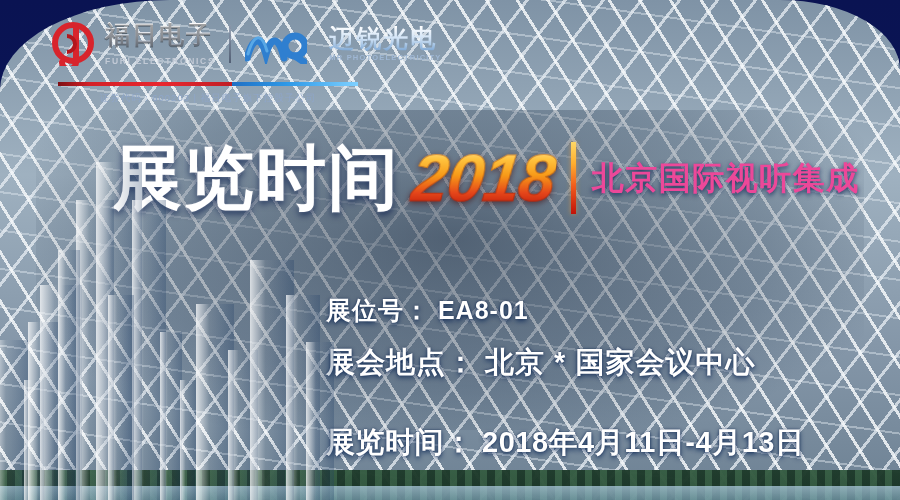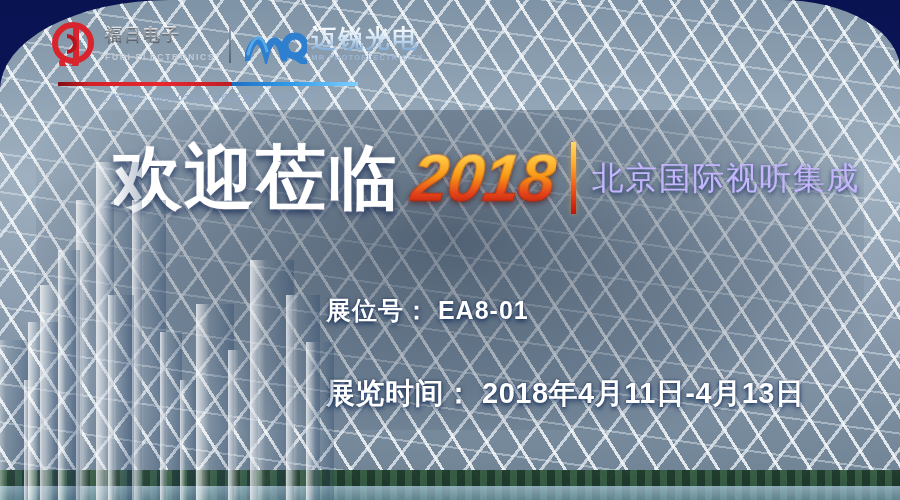--- a/index.html
+++ b/index.html
@@ -144,30 +144,30 @@
   }
 
   
   .header{position:absolute;left:0;top:0;width:100%;height:122px;}
   .logos{position:absolute;left:52px;top:22px;display:flex;align-items:center;gap:14px;}
 
   .furi{display:flex;align-items:center;gap:9px;}
   .furi-mark{width:44px;height:44px;position:relative;flex:0 0 auto;}
   .furi-txt{display:flex;flex-direction:column;line-height:1;}
   .furi-cn{
-    font-size:17px;font-weight:700;letter-spacing:2px;
+    font-size:25px;font-weight:700;letter-spacing:2px;
     background:linear-gradient(180deg,#ffffff 0%,#d8dde6 55%,#9aa4b4 100%);
     -webkit-background-clip:text;background-clip:text;color:transparent;
     text-shadow:0 1px 0 rgba(0,0,0,.35);
   }
   .furi-en{font-size:8.5px;font-weight:700;letter-spacing:1.7px;color:#c2cad6;margin-top:10px;}
 
   .vbar-sep{width:2px;height:38px;background:linear-gradient(180deg,#7d8aa0,#3c4congrats);background:linear-gradient(180deg,#8b97ab,#49556b);opacity:.85;}
 
-  .mr{display:flex;align-items:center;gap:4px;}
+  .mr{display:flex;align-items:center;gap:22px;}
   .mr-mark{width:62px;height:40px;flex:0 0 auto;}
   .mr-txt{display:flex;flex-direction:column;line-height:1;}
   .mr-cn{
     font-size:25px;font-weight:700;letter-spacing:2px;
     background:linear-gradient(180deg,#ffffff 0%,#cfe2f5 50%,#7fa8d4 100%);
     -webkit-background-clip:text;background-clip:text;color:transparent;
   }
   .mr-en{font-size:7.5px;font-weight:700;letter-spacing:1.2px;color:#9fb7d4;margin-top:3px;}
 
   .rule{position:absolute;left:58px;top:82px;width:300px;height:4px;display:flex;}
@@ -193,26 +193,26 @@
     filter:drop-shadow(0 2px 3px rgba(60,0,0,.55));
     transform:skewX(-6deg);
   }
   .gold-bar{
     width:5px;height:72px;margin:0 4px;
     background:linear-gradient(180deg,#ffd766 0%,#ffae2e 30%,#ef5a1c 62%,#c21208 100%);
     box-shadow:0 0 5px rgba(255,160,40,.55);
   }
   .event-name{display:flex;flex-direction:column;line-height:1.08;}
   .event-name span{
-    font-size:32px;font-weight:400;letter-spacing:1.5px;color:#c4b5fd;
+    font-size:32px;font-weight:700;letter-spacing:1.5px;color:#ec4899;
     text-shadow:0 2px 5px rgba(0,25,75,.8);
   }
 
   
-  .info{position:absolute;left:326px;top:294px;display:flex;flex-direction:column;gap:23px;}
+  .info{position:absolute;left:326px;top:294px;display:flex;flex-direction:column;gap:16px;}
   .info .line{
     font-weight:700;color:#fff;white-space:nowrap;
     text-shadow:0 2px 5px rgba(0,30,80,.85), 0 0 2px rgba(0,20,60,.6);
   }
   .info .l1{font-size:25px;letter-spacing:1px;}
   .info .l2{font-size:29px;letter-spacing:1px;}
   .info .l3{font-size:29px;letter-spacing:.5px;margin-top:24px;}
 </style>
 </head>
 <body>
@@ -303,26 +303,27 @@
 
     <div class="rule">
       <div class="r-red"></div>
         <div class="r-blue"></div>
     </div>
 
     <div class="sub-note">证券代码：600203 | 福日电子旗下控股子公司</div>
   </div>
 
   <div class="headline">
-    <div class="welcome">欢迎莅临</div>
+    <div class="welcome">展览时间</div>
     <div class="year">2018</div>
     <div class="gold-bar"></div>
     <div class="event-name">
       <span>北京国际视听集成</span>
     </div>
   </div>
 
   <div class="info">
     <div class="line l1">展位号： EA8-01</div>
+    <div class="line l2">展会地点： 北京 * 国家会议中心</div>
     <div class="line l3">展览时间： 2018年4月11日-4月13日</div>
   </div>
 
 </div>
 
 </body></html>

